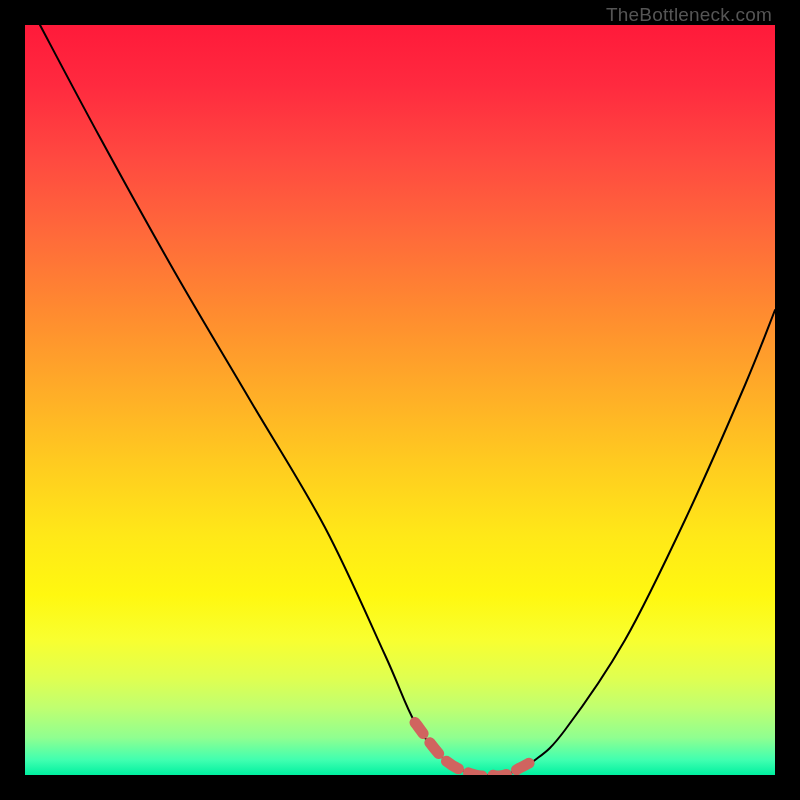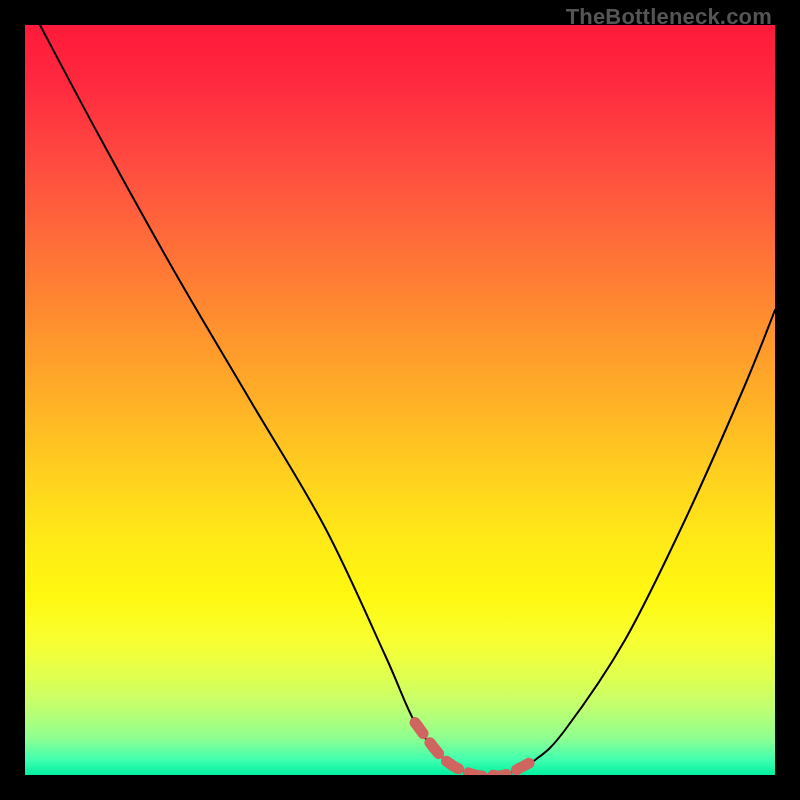--- a/index.html
+++ b/index.html
@@ -32,22 +32,22 @@
       #90ff90 95%,
       #40ffb0 98%,
       #00f0a0 100%
     );
   }
   .attribution {
     position: absolute;
     top: 4px;
     right: 28px;
     font-family: Arial, Helvetica, sans-serif;
-    font-size: 22px;
-    font-weight: bold;
+    font-size: 19px;
+    font-weight: normal;
     color: #555;
     letter-spacing: 0.2px;
   }
   svg.curve {
     position: absolute;
     left: 0;
     top: 0;
     width: 750px;
     height: 750px;
     pointer-events: none;

